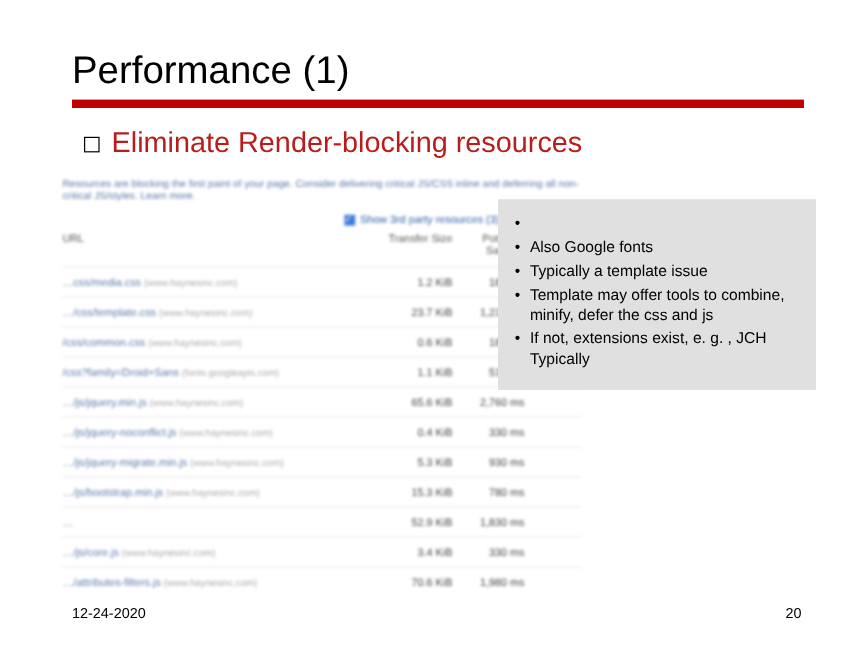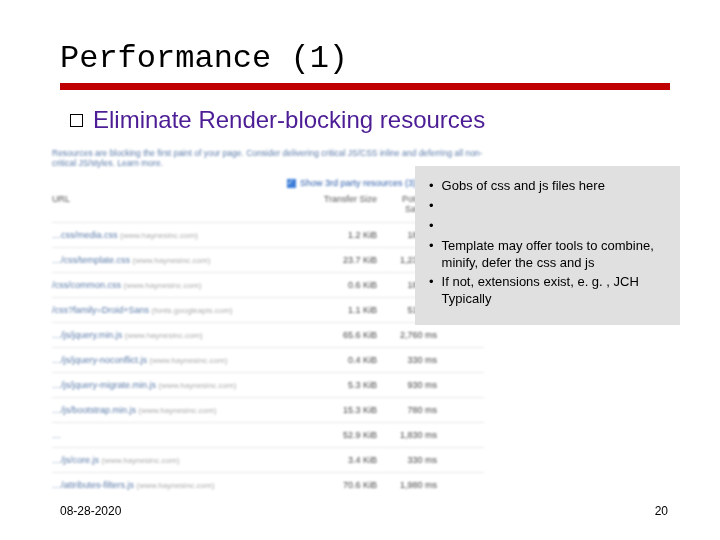--- a/index.html
+++ b/index.html
@@ -14,21 +14,21 @@
     .slide {
       padding: 40px 50px 40px 60px;
       height: 100%;
       position: relative;
     }
     .title {
       font-size: 32px;
       font-weight: normal;
       color: #000;
       margin-bottom: 6px;
-      font-family: Liberation Mono, monospace;
+      font-family: Liberation Sans, sans-serif;
     }
     .title-underline {
       height: 7px;
       background: #c00000;
       width: 100%;
       margin-bottom: 16px;
     }
     .subtitle-row {
       display: flex;
       align-items: flex-start;
@@ -38,21 +38,21 @@
     .checkbox {
       width: 13px;
       height: 13px;
       border: 1.5px solid #000;
       margin-right: 10px;
       margin-top: 8px;
       flex-shrink: 0;
     }
     .subtitle {
       font-size: 24px;
-      color: #4c1d95;
+      color: #b91c1c;
     }
     .content-area {
       position: relative;
       height: 330px;
     }
     .blurred-screenshot {
       position: absolute;
       left: -12px;
       top: 0;
       width: 440px;
@@ -225,38 +225,39 @@
             <div class="blur-c2">70.6 KiB</div>
             <div class="blur-c3">1,980 ms</div>
           </div>
         </div>
     </div>
 
     <div class="callout">
       <ul id="callout-list">
           <li>
             <span class="bullet-dot">•</span>
-            <span>Gobs of css and js files here</span>
-          </li>
-          <li>
-            <span class="bullet-dot">•</span>
-          </li>
-          <li>
-            <span class="bullet-dot">•</span>
+          </li>
+          <li>
+            <span class="bullet-dot">•</span>
+            <span>Also Google fonts</span>
+          </li>
+          <li>
+            <span class="bullet-dot">•</span>
+            <span>Typically a template issue</span>
           </li>
           <li>
             <span class="bullet-dot">•</span>
             <span>Template may offer tools to combine, minify, defer the css and js</span>
           </li>
           <li>
             <span class="bullet-dot">•</span>
             <span>If not, extensions exist, e. g. , JCH Typically</span>
           </li>
         </ul>
     </div>
 
   </div>
 
   <div class="footer">
-    <span>08-28-2020</span>
+    <span>12-24-2020</span>
     <span>20</span>
   </div>
 </div>
 
 </body></html>

